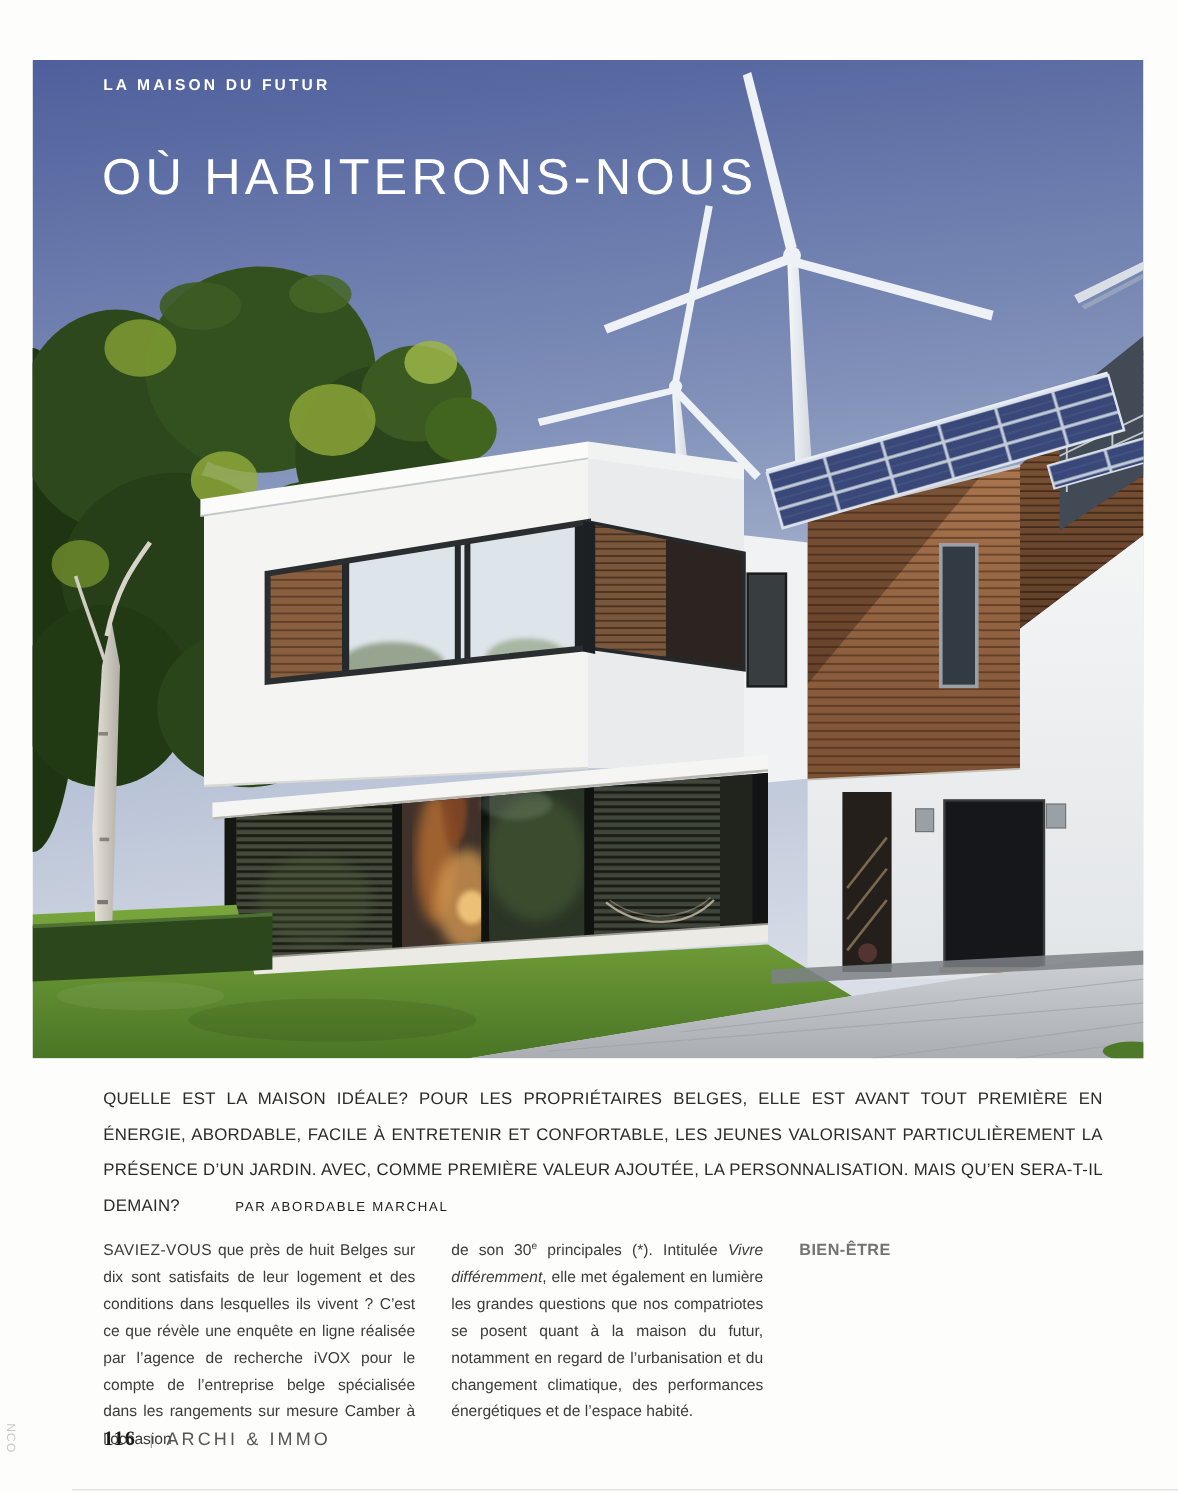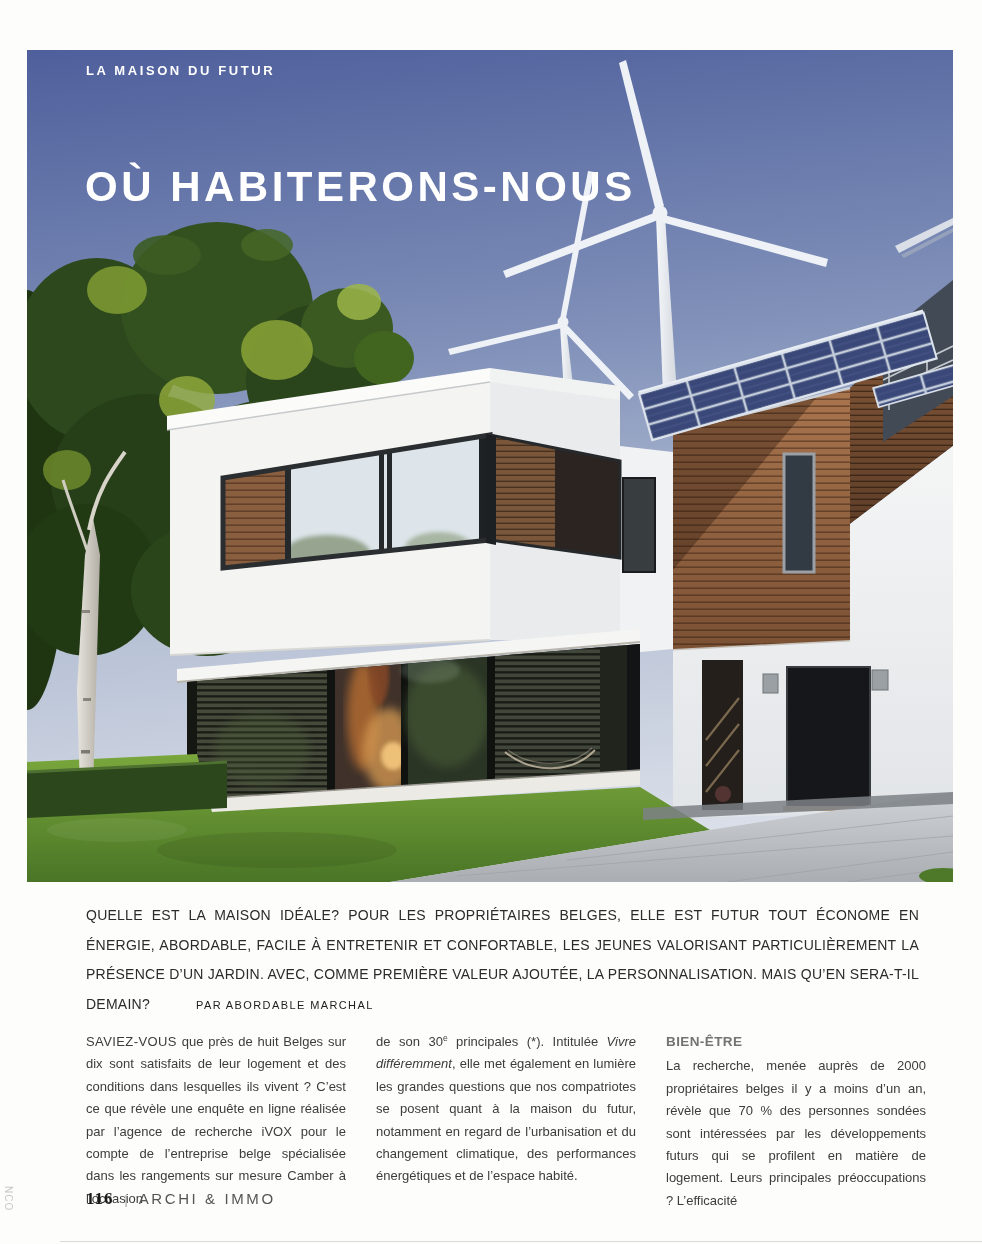--- a/index.html
+++ b/index.html
@@ -10,21 +10,21 @@
   .page{position:absolute;inset:0;padding-left:28px;}
   
   .photo{position:absolute;left:27px;top:50px;width:926px;height:832px;margin:0;overflow:hidden;}
   .photo svg{display:block;}
   .kicker{
     position:absolute;left:59px;top:13px;color:#fff;
     font-size:13px;font-weight:bold;letter-spacing:2.6px;
   }
   .title{position:absolute;left:58px;top:74px;color:#fff;}
   .title .t1{
-    display:block;font-size:42px;font-weight:700;letter-spacing:3.5px;line-height:1.15;margin-top:39px;
+    display:block;font-size:42px;font-weight:400;letter-spacing:3.5px;line-height:1.15;
   }
   .title .t2{
     display:block;font-family:"Liberation Serif",serif;font-size:54px;
     letter-spacing:6px;margin-top:4px;line-height:1.05;
   }
   
   .standfirst{
     position:absolute;left:86px;top:901px;width:833px;margin:0;
     font-size:14px;line-height:29.5px;letter-spacing:.25px;
     color:var(--text-strong,#2b2b2b);text-align:justify;
@@ -308,32 +308,31 @@
         <ellipse cx="916" cy="826" rx="24" ry="8" fill="#4d7928"></ellipse>
       </g>
     </svg>
 
     <div class="kicker">LA MAISON DU FUTUR</div>
     <div class="title">
       <span class="t1">OÙ HABITERONS-NOUS</span>
     </div>
   </figure>
 
-  <p class="standfirst"><span>QUELLE EST LA MAISON IDÉALE? POUR LES PROPRIÉTAIRES BELGES, ELLE EST FUTUR TOUT ÉCONOME EN ÉNERGIE, ABORDABLE, FACILE À ENTRETENIR ET CONFORTABLE, LES JEUNES VALORISANT PARTICULIÈREMENT LA PRÉSENCE D’UN JARDIN. AVEC, COMME PREMIÈRE VALEUR AJOUTÉE, LA PERSONNALISATION. MAIS QU’EN SERA-T-IL DEMAIN?</span><span class="byline">PAR ABORDABLE MARCHAL</span></p>
+  <p class="standfirst"><span>QUELLE EST LA MAISON IDÉALE? POUR LES PROPRIÉTAIRES BELGES, ELLE EST AVANT TOUT PREMIÈRE EN ÉNERGIE, ABORDABLE, FACILE À ENTRETENIR ET CONFORTABLE, LES JEUNES VALORISANT PARTICULIÈREMENT LA PRÉSENCE D’UN JARDIN. AVEC, COMME PREMIÈRE VALEUR AJOUTÉE, LA PERSONNALISATION. MAIS QU’EN SERA-T-IL DEMAIN?</span><span class="byline">PAR ABORDABLE MARCHAL</span></p>
 
   <div class="columns">
     <div class="col">
       <p><span class="lead">SAVIEZ-VOUS</span><span> que près de huit Belges sur dix sont satisfaits de leur logement et des conditions dans lesquelles ils vivent ? C’est ce que révèle une enquête en ligne réalisée par l’agence de recherche iVOX pour le compte de l’entreprise belge spécialisée dans les rangements sur mesure Camber à l’occasion</span></p>
     </div>
     <div class="col">
       <p><span>de son 30</span><sup>e</sup><span> principales (*). Intitulée </span><em>Vivre différemment</em><span>, elle met également en lumière les grandes questions que nos compatriotes se posent quant à la maison du futur, notamment en regard de l’urbanisation et du changement climatique, des performances énergétiques et de l’espace habité.</span></p>
     </div>
     <div class="col">
       <h3>BIEN-ÊTRE</h3>
-      <p>La recherche, menée auprès de 2000 propriétaires belges il y a moins d’un an, révèle que 70 % des personnes sondées sont intéressées par les développements futurs qui se profilent en matière de logement. Leurs principales préoccupations ? L’efficacité</p>
     </div>
   </div>
 
   <div class="pfooter">
     <span class="pagenum">116</span>
     <span class="sep">|</span>
     <span class="section">ARCHI &amp; IMMO</span>
   </div>
 
   <div class="edge-artifact">NCO</div>

